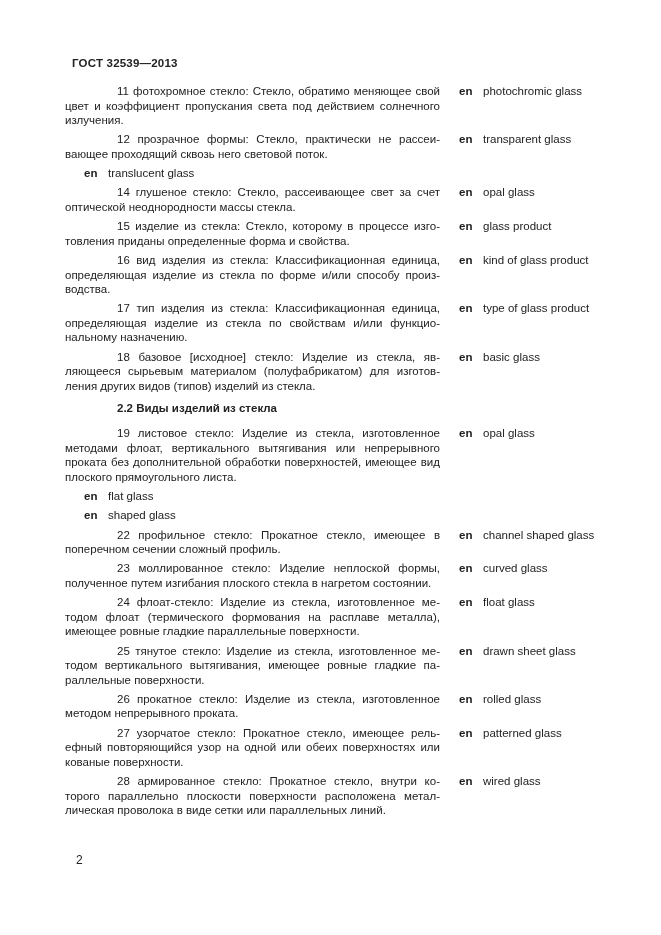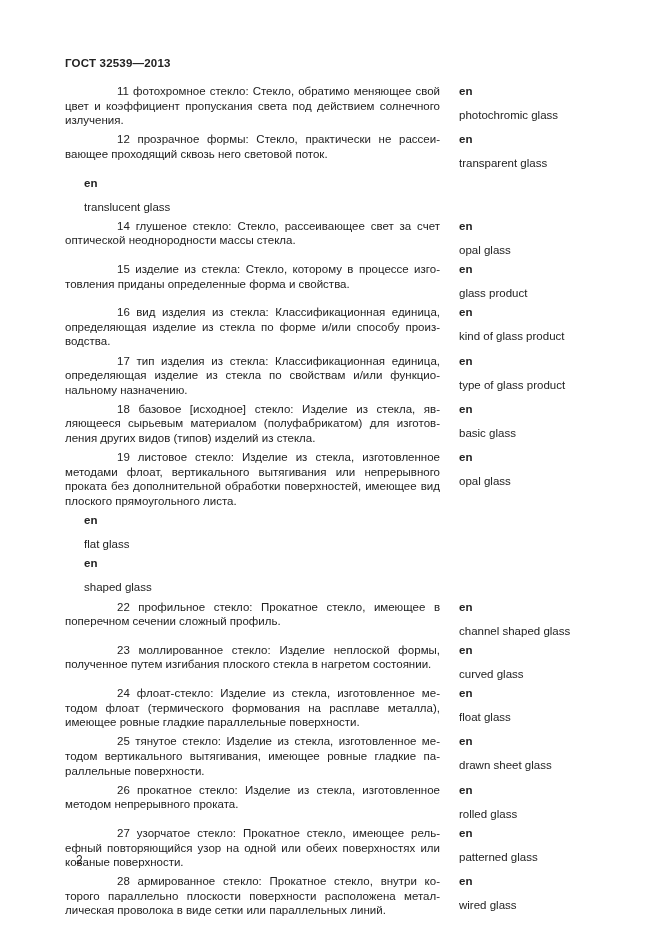--- a/index.html
+++ b/index.html
@@ -12,21 +12,21 @@
     width: 661px;
     height: 935px;
     background: #ffffff;
     font-family: "Liberation Sans", sans-serif;
     font-size: 11.5px;
     color: #222222;
     overflow: hidden;
   }
   .doc-header {
     position: absolute;
-    left: 65px;
+    left: 72px;
     top: 57px;
     font-weight: bold;
     font-size: 11.5px;
     letter-spacing: 0.2px;
     white-space: nowrap;
   }
   .glossary {
     position: absolute;
     left: 65px;
     top: 84px;
@@ -52,21 +52,20 @@
     text-indent: 52px;
     line-height: 14.6px;
     width: 375px;
   }
   .en-cell {
     margin-left: 19px;
     display: flex;
     align-items: flex-start;
     line-height: 14.6px;
     width: 180px;
-    flex-direction: column;
   }
   .en-label {
     font-weight: bold;
     width: 24px;
     flex: 0 0 24px;
   }
   .en-term { white-space: nowrap; }
   .page-number {
     position: absolute;
     left: 76px;
@@ -130,20 +129,23 @@
         </div>
       </div>
       <div class="row">
         <p class="ru"><span>18</span> <span class="bold">базовое [исходное] стекло:</span> <span>Изделие из стекла, яв­ляющееся сырьевым материалом (полуфабрикатом) для изготов­ления других видов (типов) изделий из стекла.</span></p>
         <div class="en-cell">
           <span class="en-label">en</span>
           <span class="en-term">basic glass</span>
         </div>
       </div>
       <div class="row">
+        <p class="section-heading">2.2 Виды изделий из стекла</p>
+      </div>
+      <div class="row">
         <p class="ru"><span>19</span> <span class="bold">листовое стекло:</span> <span>Изделие из стекла, изготовленное методами флоат, вертикального вытягивания или непрерывного проката без дополнительной обработки поверхностей, имеющее вид плоского прямоугольного листа.</span></p>
         <div class="en-cell">
           <span class="en-label">en</span>
           <span class="en-term">opal glass</span>
         </div>
       </div>
       <div class="row">
         <div class="en-cell">
           <span class="en-label">en</span>
           <span class="en-term">flat glass</span>

